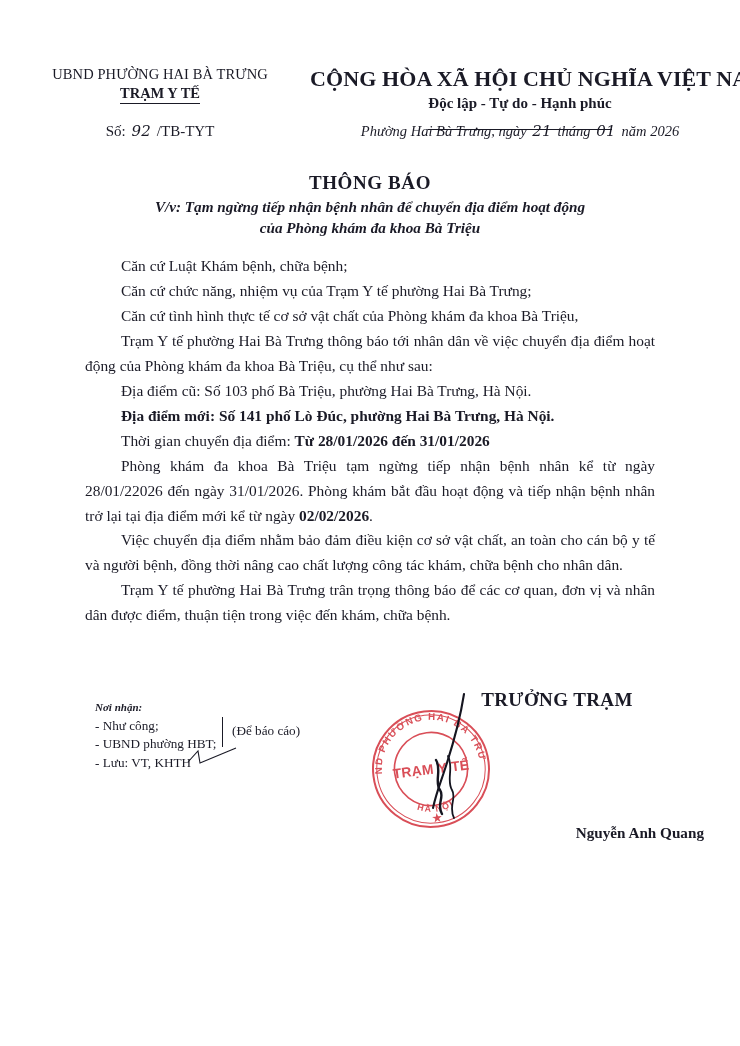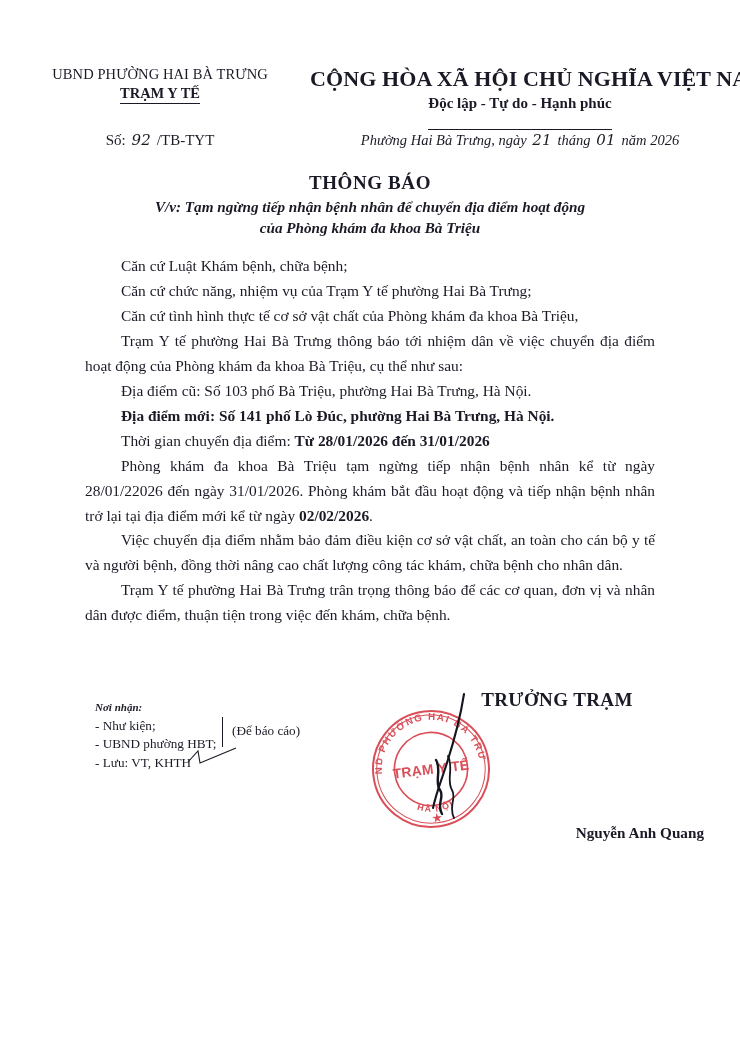--- a/index.html
+++ b/index.html
@@ -63,21 +63,21 @@
     margin-top: 3px;
     display: inline-block;
     border-bottom: 1.3px solid #1a1a26;
     padding-bottom: 17px;
     line-height: 1.15;
   }
 
   
   .subhdr {
     position: absolute;
-    top: 131px;
+    top: 122px;
     left: 0;
     width: 740px;
     display: flex;
   }
   .so-wrap {
     width: 300px;
     text-align: center;
     padding-left: 10px;
     font-size: 15px;
     white-space: nowrap;
@@ -261,21 +261,21 @@
     <div class="subtitle">
       <div>V/v: Tạm ngừng tiếp nhận bệnh nhân để chuyển địa điểm hoạt động</div>
       <div>của Phòng khám đa khoa Bà Triệu</div>
     </div>
   </div>
 
   <div class="body-block">
     <p class="p indent">Căn cứ Luật Khám bệnh, chữa bệnh;</p>
     <p class="p indent">Căn cứ chức năng, nhiệm vụ của Trạm Y tế phường Hai Bà Trưng;</p>
     <p class="p indent">Căn cứ tình hình thực tế cơ sở vật chất của Phòng khám đa khoa Bà Triệu,</p>
-    <p class="p indent justify-all">Trạm Y tế phường Hai Bà Trưng thông báo tới nhiệm dân về việc chuyển địa điểm hoạt động của Phòng khám đa khoa Bà Triệu, cụ thể như sau:</p>
+    <p class="p indent justify-all">Trạm Y tế phường Hai Bà Trưng thông báo tới nhân dân về việc chuyển địa điểm hoạt động của Phòng khám đa khoa Bà Triệu, cụ thể như sau:</p>
 
     <p class="p addr-line">
       <span>Địa điểm cũ:</span>
       <span>Số 103 phố Bà Triệu, phường Hai Bà Trưng, Hà Nội.</span>
     </p>
     <p class="p addr-line">
       <span class="b">Địa điểm mới:</span>
       <span class="b">Số 141 phố Lò Đúc, phường Hai Bà Trưng, Hà Nội.</span>
     </p>
     <p class="p addr-line">
@@ -288,21 +288,21 @@
       <span class="b">02/02/2026</span><span>.</span>
     </p>
     <p class="p indent justify-all">Việc chuyển địa điểm nhằm bảo đảm điều kiện cơ sở vật chất, an toàn cho cán bộ y tế và người bệnh, đồng thời nâng cao chất lượng công tác khám, chữa bệnh cho nhân dân.</p>
     <p class="p indent justify-all">Trạm Y tế phường Hai Bà Trưng trân trọng thông báo để các cơ quan, đơn vị và nhân dân được điểm, thuận tiện trong việc đến khám, chữa bệnh.</p>
   </div>
 
   <div class="footer">
 
     <div class="recipients">
       <div class="recip-title">Nơi nhận:</div>
-      <div class="recip-list">- Như kiện;</div>
+      <div class="recip-list">- Như công;</div>
       <div class="recip-list">- UBND phường HBT;</div>
       <div class="recip-list">- Lưu: VT, KHTH</div>
     </div>
     <div class="note-brace"></div>
     <div class="note-text">(Để báo cáo)</div>
     <svg class="note-tick" viewBox="0 0 52 18">
       <path d="M2 15 L12 4 L14 16 L50 1" fill="none" stroke="#1a1a26" stroke-width="1.1"></path>
     </svg>
 
     <div class="sign-block">

